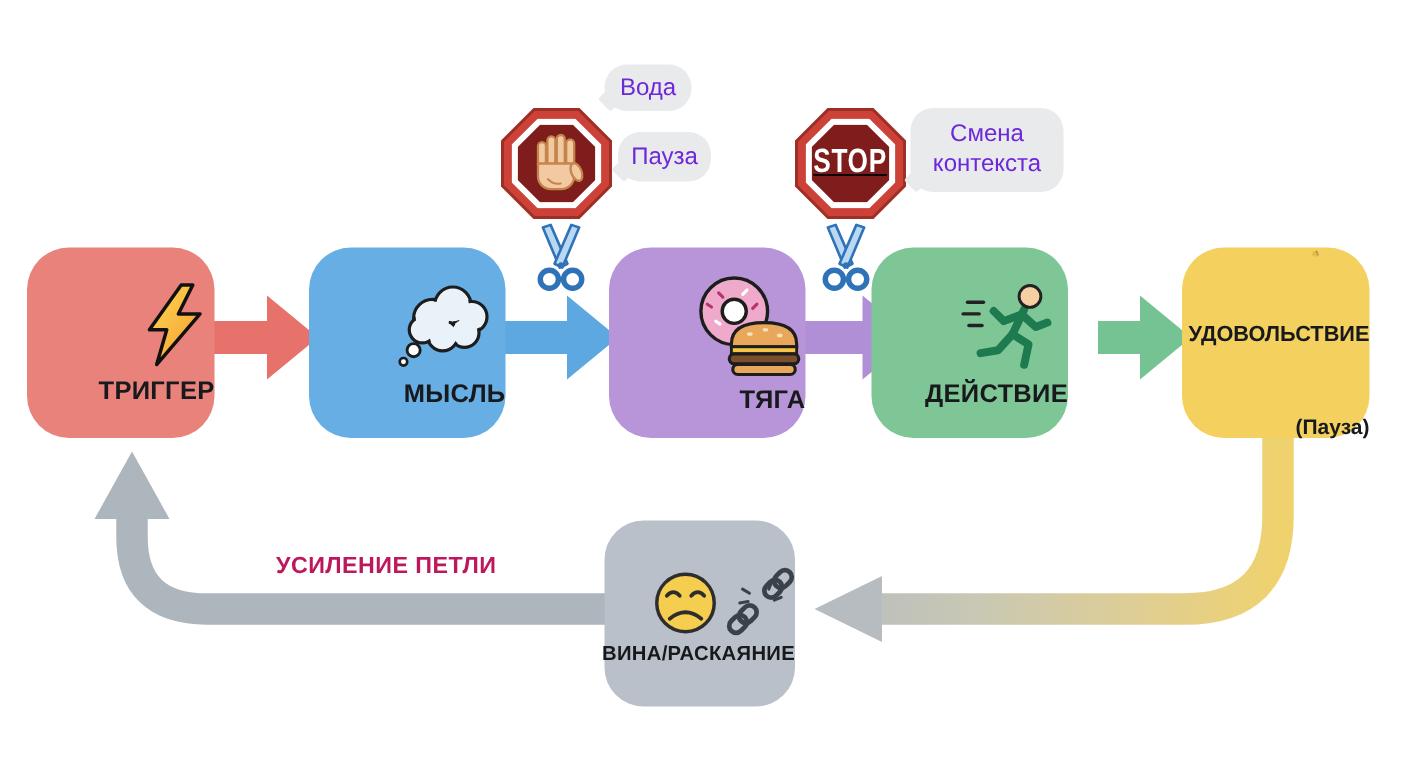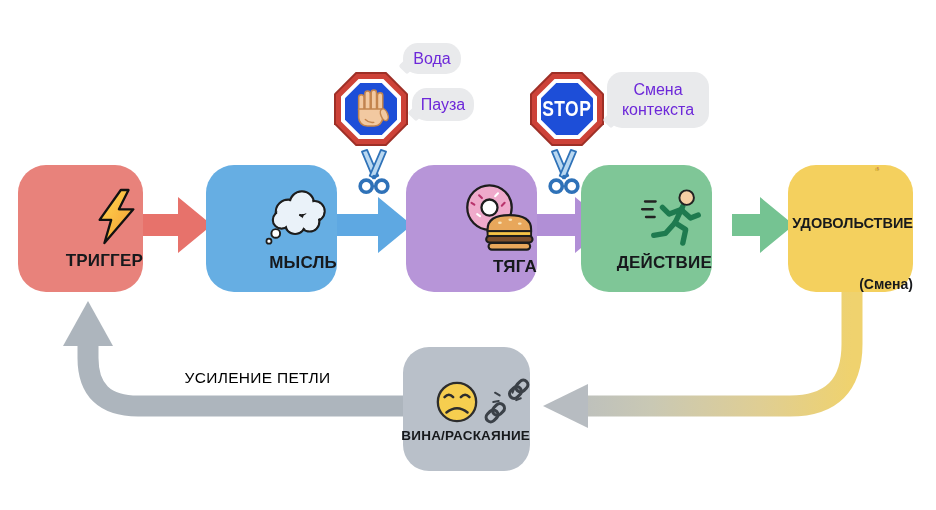--- a/index.html
+++ b/index.html
@@ -15,36 +15,36 @@
   .bg-green{background:#7FC697;} .bg-yellow{background:#F4D05E;} .bg-gray{background:#B9C0C9;}
   .box .label{font-weight:bold;color:#17191c;font-size:17px;letter-spacing:.2px;white-space:nowrap;}
   .label-sm{font-weight:bold;color:#17191c;font-size:14.5px;white-space:nowrap;line-height:1.2;}
   .sublabel{font-weight:bold;color:#17191c;font-size:14px;line-height:1.1;}
   .guilt{top:347px;height:124px;border-radius:26px;gap:4px;}
   .guilt .label{font-size:13.5px;}
   .icon-row{display:flex;align-items:center;gap:4px;}
 
   
   .loop-label{position:absolute;top:369px;left:170px;width:175px;text-align:center;
-              font-weight:normal;font-size:15.5px;color:#000000;letter-spacing:.3px;}
+              font-weight:bold;font-size:15.5px;color:#be185d;letter-spacing:.3px;}
 
   
   .bubble{position:absolute;background:#E9EAEC;border-radius:15px;
           display:flex;align-items:center;justify-content:center;text-align:center;
           color:#6d28d9;font-size:16px;line-height:1.25;z-index:6;box-sizing:border-box;padding:2px 6px;}
   .bubble::after{content:"";position:absolute;left:-2px;bottom:2px;width:12px;height:12px;
                  background:#E9EAEC;border-radius:2px;transform:rotate(45deg);z-index:-1;}
 
   
   .oct{clip-path:polygon(29.3% 0,70.7% 0,100% 29.3%,100% 70.7%,70.7% 100%,29.3% 100%,0 70.7%,0 29.3%);}
   .sign{position:absolute;width:74px;height:74px;z-index:5;}
   .sign .l1{position:absolute;inset:0;background:#9E2F26;}
   .sign .l2{position:absolute;inset:2px;background:#CD4238;}
   .sign .l3{position:absolute;inset:7px;background:#ffffff;}
-  .sign .l4{position:absolute;inset:11px;background:#1d4ed8;display:flex;align-items:center;justify-content:center;}
+  .sign .l4{position:absolute;inset:11px;background:#7f1d1d;display:flex;align-items:center;justify-content:center;text-decoration:underline;}
   .sign .hand-svg{position:absolute;left:50%;top:50%;transform:translate(-50%,-50%);}
   .stop-word{color:#fff;font-weight:bold;font-size:19px;letter-spacing:.5px;
              transform:scale(.92,1.18);}
 
   .scissors{position:absolute;z-index:7;}
 </style>
 </head>
 <body>
 
 <div class="stage">
@@ -166,21 +166,21 @@
       <circle cx="36" cy="40" r="26" fill="#F7CB43" stroke="#6E551C" stroke-width="2.4"></circle>
       <path d="M22 38 Q27 30 32 38" stroke="#57400e" stroke-width="2.6" fill="none" stroke-linecap="round"></path>
       <path d="M42 37 Q47 29 52 37" stroke="#57400e" stroke-width="2.6" fill="none" stroke-linecap="round"></path>
       <polygon points="52,-1 66,22 42,19" fill="#D9473C" stroke="#7E241D" stroke-width="2" stroke-linejoin="round"></polygon>
       <path d="M48 6 L62 11 M45 12 L64 17" stroke="#fff" stroke-width="2.6"></path>
       <circle cx="52" cy="0.5" r="3" fill="#fff" stroke="#7E241D" stroke-width="1.5"></circle>
       <polygon points="45,47 70,41 69,51" fill="#9DB9D6" stroke="#3E5E85" stroke-width="2" stroke-linejoin="round"></polygon>
       <circle cx="71" cy="46" r="3.5" fill="none" stroke="#D9473C" stroke-width="2.4"></circle>
     </svg>
     <div class="label-sm">УДОВОЛЬСТВИЕ</div>
-    <div class="sublabel">(Смена)</div>
+    <div class="sublabel">(Пауза)</div>
   </div>
 
   <div class="box bg-gray guilt" style="left:403px;width:127px;">
     <div class="icon-row">
       <svg width="46" height="46" viewBox="0 0 48 48">
         <circle cx="24" cy="25" r="20" fill="#F6CE4F" stroke="#2d2d2d" stroke-width="2.4"></circle>
         <path d="M11 20 Q15.5 15 20 20" stroke="#2d2d2d" stroke-width="2.6" fill="none" stroke-linecap="round"></path>
         <path d="M28 20 Q32.5 15 37 20" stroke="#2d2d2d" stroke-width="2.6" fill="none" stroke-linecap="round"></path>
         <path d="M13 36 Q24 27 35 36" stroke="#2d2d2d" stroke-width="2.6" fill="none" stroke-linecap="round"></path>
       </svg>

